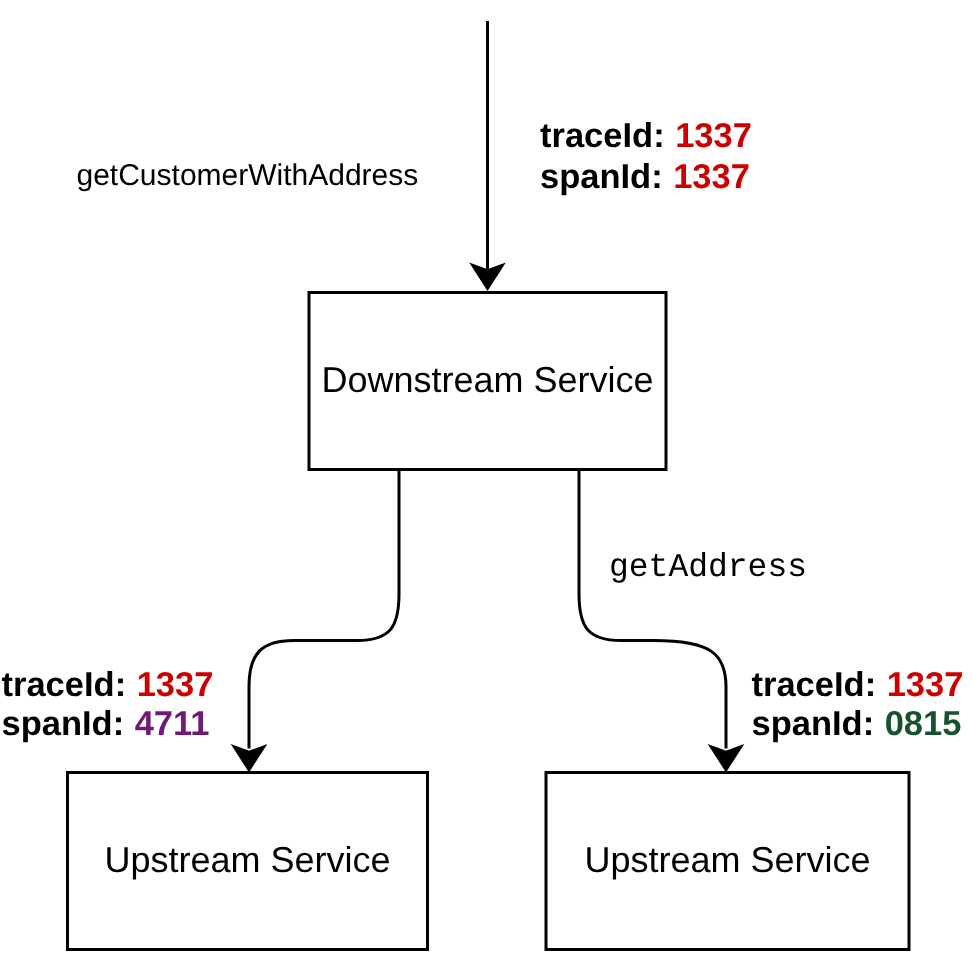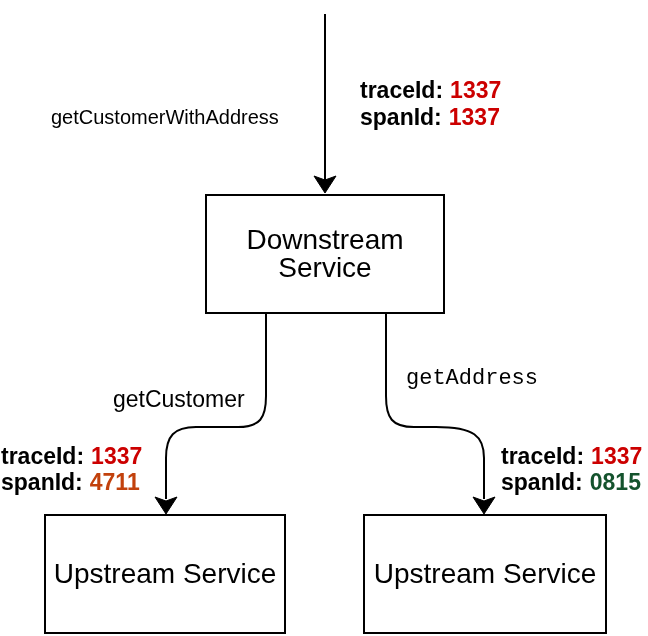--- a/index.html
+++ b/index.html
@@ -34,21 +34,21 @@
     stroke-width: 1;
   }
   .node {
     position: absolute;
     box-sizing: border-box;
     border: 2px solid #000000;
     background: #ffffff;
     display: flex;
     align-items: center;
     justify-content: center;
-    font-size: 28px;
+    font-size: 24px;
     line-height: 28px;
     text-align: center;
   }
   .node-downstream { left: 205px; top: 194px; width: 240px; height: 120px; }
   .node-upstream-left { left: 44px; top: 514px; width: 242px; height: 120px; }
   .node-upstream-right { left: 363px; top: 514px; width: 244px; height: 120px; }
 
   .edge-label {
     position: absolute;
     font-size: 23px;
@@ -98,38 +98,37 @@
 
   <div class="node node-upstream-left">
     <span>Upstream Service</span>
   </div>
 
   <div class="node node-upstream-right">
     <span>Upstream Service</span>
   </div>
 
   <div class="edge-label edge-label-root">getCustomerWithAddress</div>
-  <div class="edge-label edge-label-left">getCustomer</div>
   <div class="edge-label edge-label-right">getAddress</div>
 
   <div class="trace-block trace-root">
     <div class="trace-line">
       <span class="trace-key">traceId:</span><span class="trace-value" style="color: rgb(204, 0, 0);">1337</span>
     </div>
     <div class="trace-line">
       <span class="trace-key">spanId:</span><span class="trace-value" style="color: rgb(204, 0, 0);">1337</span>
     </div>
   </div>
 
   <div class="trace-block trace-left">
     <div class="trace-line">
       <span class="trace-key">traceId:</span><span class="trace-value" style="color: rgb(204, 0, 0);">1337</span>
     </div>
     <div class="trace-line">
-      <span class="trace-key">spanId:</span><span class="trace-value" style="color: #c2410c;">4711</span>
+      <span class="trace-key">spanId:</span><span class="trace-value" style="color: #701a75;">4711</span>
     </div>
   </div>
 
   <div class="trace-block trace-right">
     <div class="trace-line">
       <span class="trace-key">traceId:</span><span class="trace-value" style="color: rgb(204, 0, 0);">1337</span>
     </div>
     <div class="trace-line">
       <span class="trace-key">spanId:</span><span class="trace-value" style="color: #14532d;">0815</span>
     </div>

